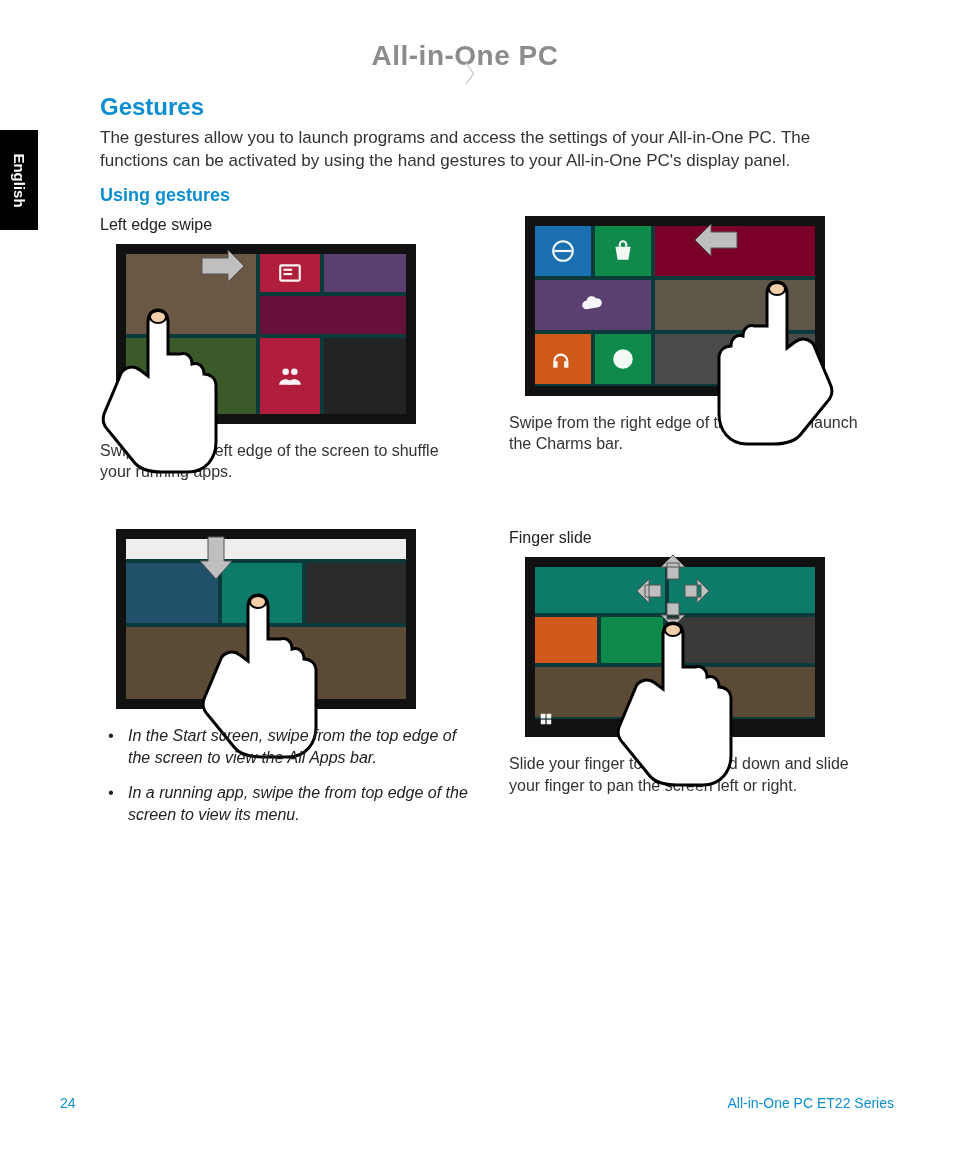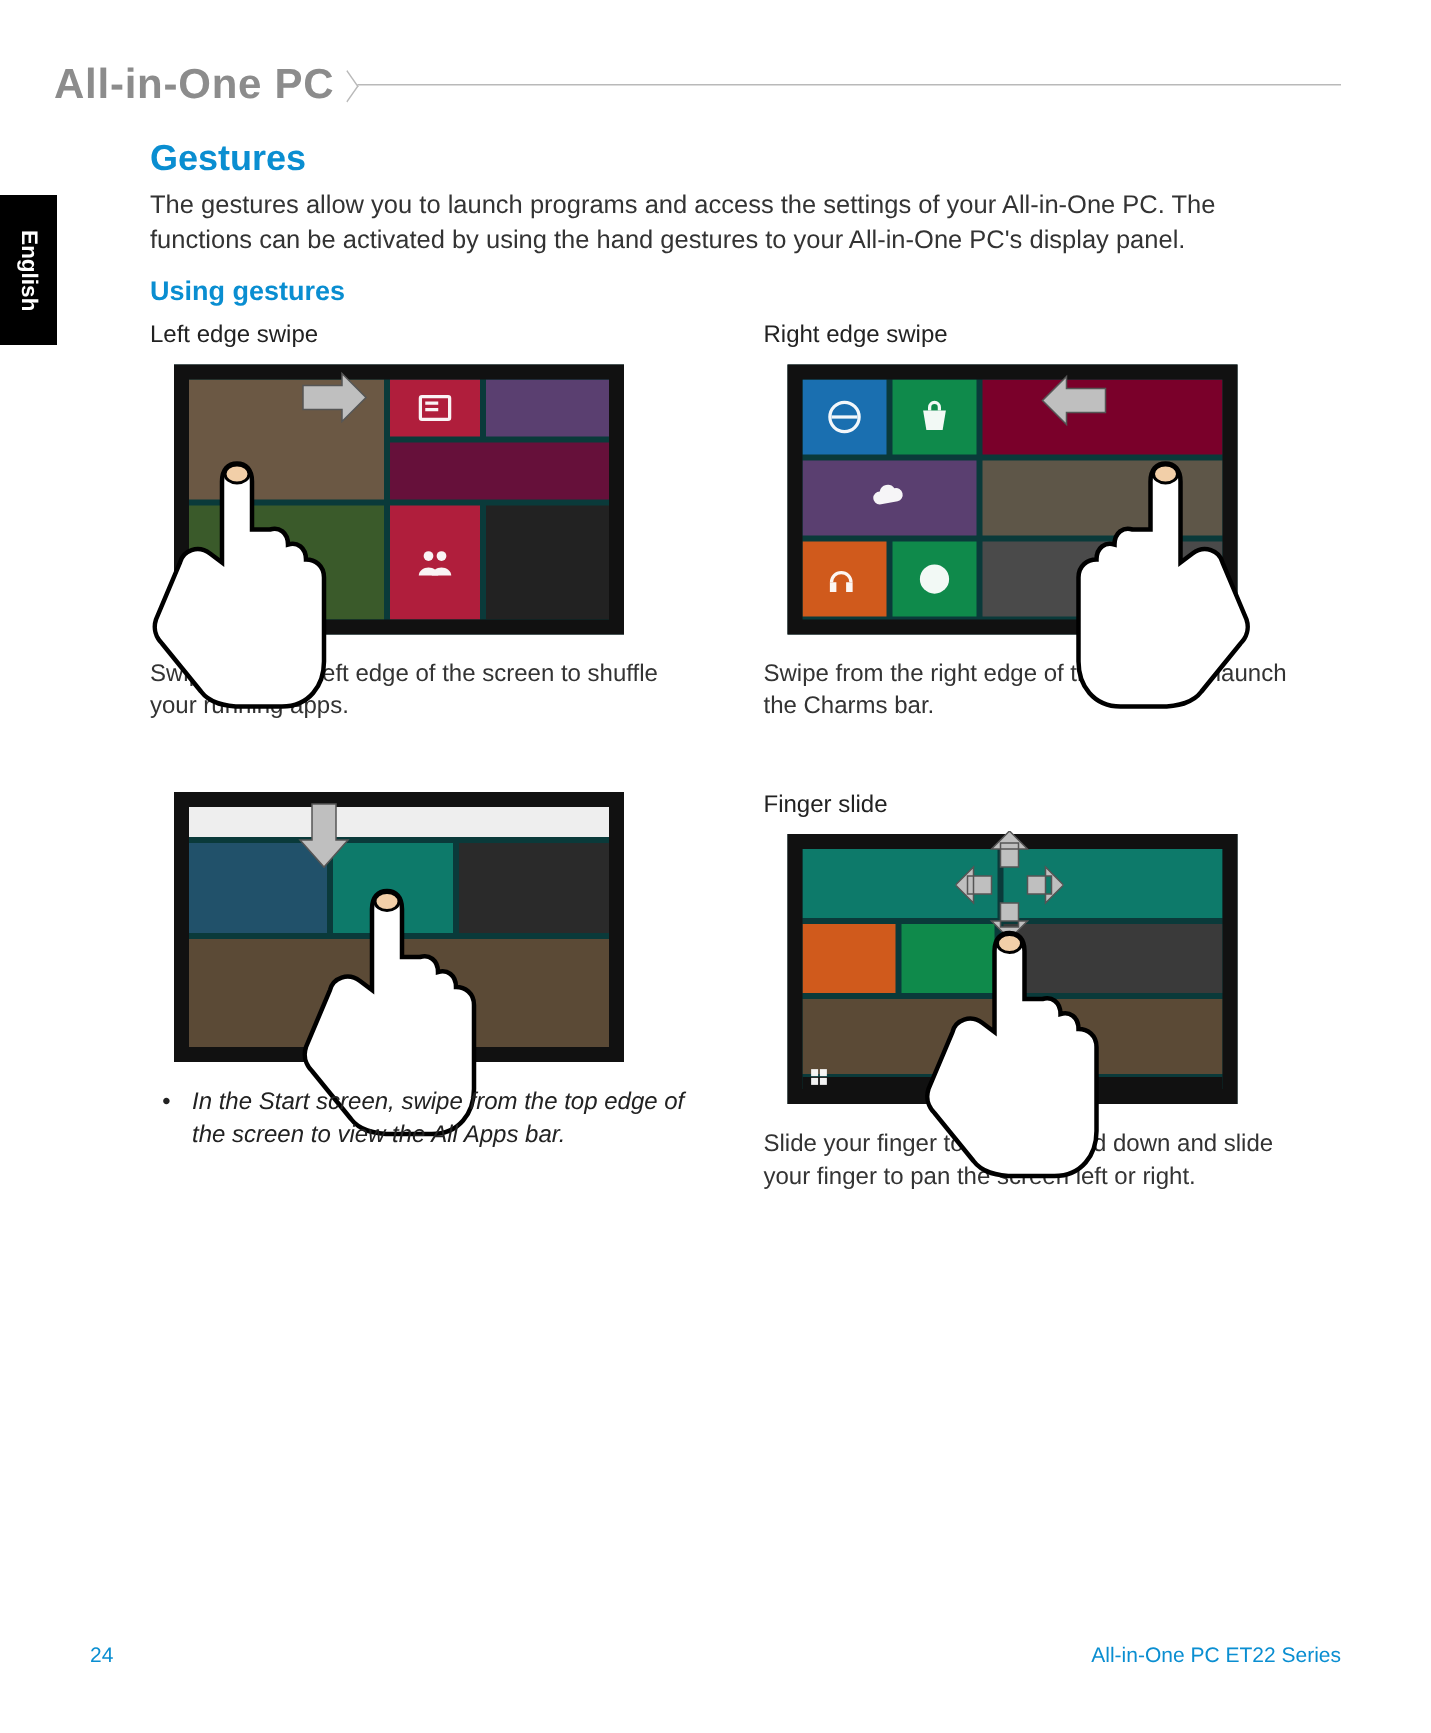--- a/index.html
+++ b/index.html
@@ -8,20 +8,21 @@
     height: 1155px;
     background: #fff;
     font-family: "Segoe UI", Arial, sans-serif;
     color: #222;
     position: relative;
   }
   .header-bar {
     display: flex;
     align-items: center;
     padding: 40px 60px 8px 36px;
+    flex-direction: column;
   }
   .product-title {
     font-size: 28px;
     font-weight: 600;
     color: #8c8c8c;
     letter-spacing: 0.5px;
     font-family: "Segoe UI", Arial, sans-serif;
     white-space: nowrap;
   }
   .header-line {
@@ -186,21 +187,20 @@
 
         <svg class="hand" style="left:-20px;" viewBox="0 0 130 170">
           <path d="M62 6 C56 6 52 10 52 18 L52 72 L44 66 C36 60 26 64 24 72 L8 110 C6 116 8 122 12 126 L38 158 C44 166 54 168 66 168 L92 168 C110 168 120 154 120 138 L120 82 C120 74 114 70 108 70 C108 62 102 58 96 60 C96 52 90 48 84 50 L72 50 L72 18 C72 10 68 6 62 6 Z" fill="#fff" stroke="#000" stroke-width="3"></path>
           <ellipse cx="62" cy="13" rx="8" ry="6" fill="#f2cfa8" stroke="#000" stroke-width="2"></ellipse>
         </svg>
       </div>
       <p class="desc">Swipe from the left edge of the screen to shuffle your running apps.</p>
     </div>
 
     <div class="gesture-block">
-      <h4>Right edge swipe</h4>
       <div class="screen-illus">
         <div class="screen-frame">
           <div class="tiles">
             <div class="tile" style="left:0;top:0;width:56px;height:50px;background:#1a6fb0;">
               <svg viewBox="0 0 24 24">
                   <circle cx="12" cy="12" r="9" fill="none" stroke="#fff" stroke-width="2"></circle>
                   <path d="M4 12h16" stroke="#fff" stroke-width="2"></path>
                 </svg>
             </div>
             <div class="tile" style="left:60px;top:0;width:56px;height:50px;background:#0f8a4b;">
@@ -259,20 +259,21 @@
         <svg class="arrow-g" style="left:80px;top:6px;width:40px;height:46px;" viewBox="0 0 40 46">
           <path d="M12 2 L28 2 L28 26 L36 26 L20 44 L4 26 L12 26 Z" fill="#bfbfbf" stroke="#555" stroke-width="1"></path>
         </svg>
         <svg class="hand" style="left:80px;" viewBox="0 0 130 170">
           <path d="M62 6 C56 6 52 10 52 18 L52 72 L44 66 C36 60 26 64 24 72 L8 110 C6 116 8 122 12 126 L38 158 C44 166 54 168 66 168 L92 168 C110 168 120 154 120 138 L120 82 C120 74 114 70 108 70 C108 62 102 58 96 60 C96 52 90 48 84 50 L72 50 L72 18 C72 10 68 6 62 6 Z" fill="#fff" stroke="#000" stroke-width="3"></path>
           <ellipse cx="62" cy="13" rx="8" ry="6" fill="#f2cfa8" stroke="#000" stroke-width="2"></ellipse>
         </svg>
       </div>
       <ul class="bullets">
         <li>In the Start screen, swipe from the top edge of the screen to view the All Apps bar.</li>
+        <li>In a running app, swipe the from top edge of the screen to view its menu.</li>
       </ul>
     </div>
 
     <div class="gesture-block">
       <h4>Finger slide</h4>
       <div class="screen-illus">
         <div class="screen-frame">
           <div class="tiles">
             <div class="tile" style="left:0;top:0;width:130px;height:46px;background:#0d7a6a;"></div>
             <div class="tile" style="left:134px;top:0;width:146px;height:46px;background:#0d7a6a;"></div>

